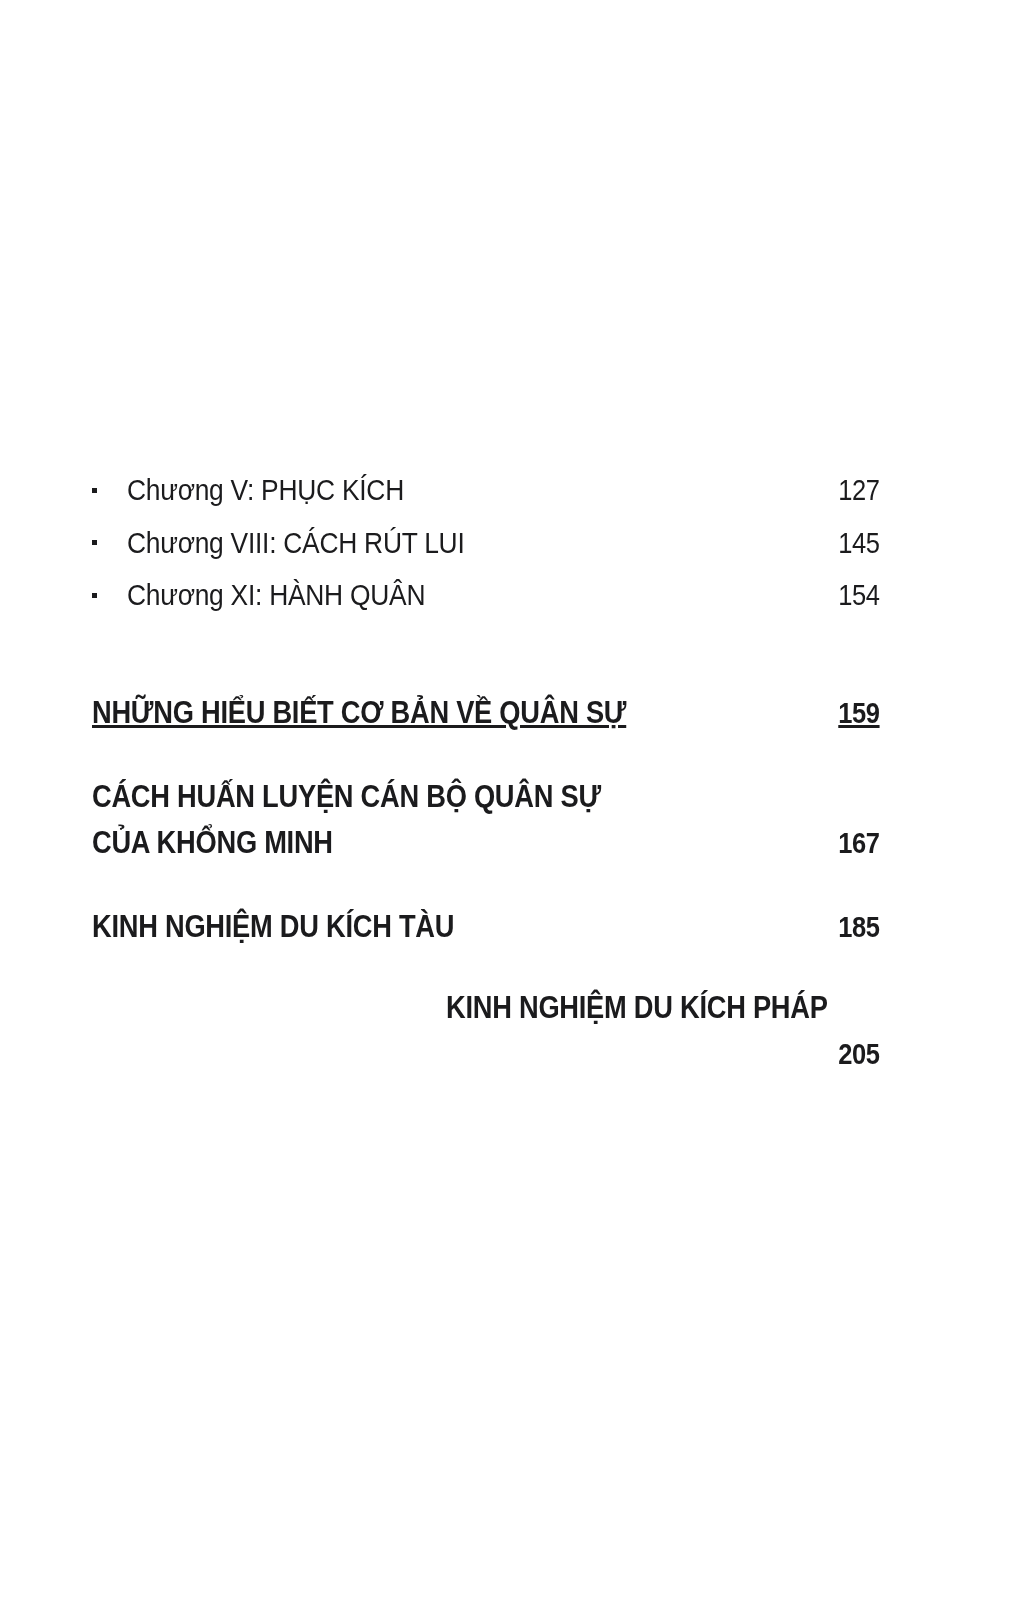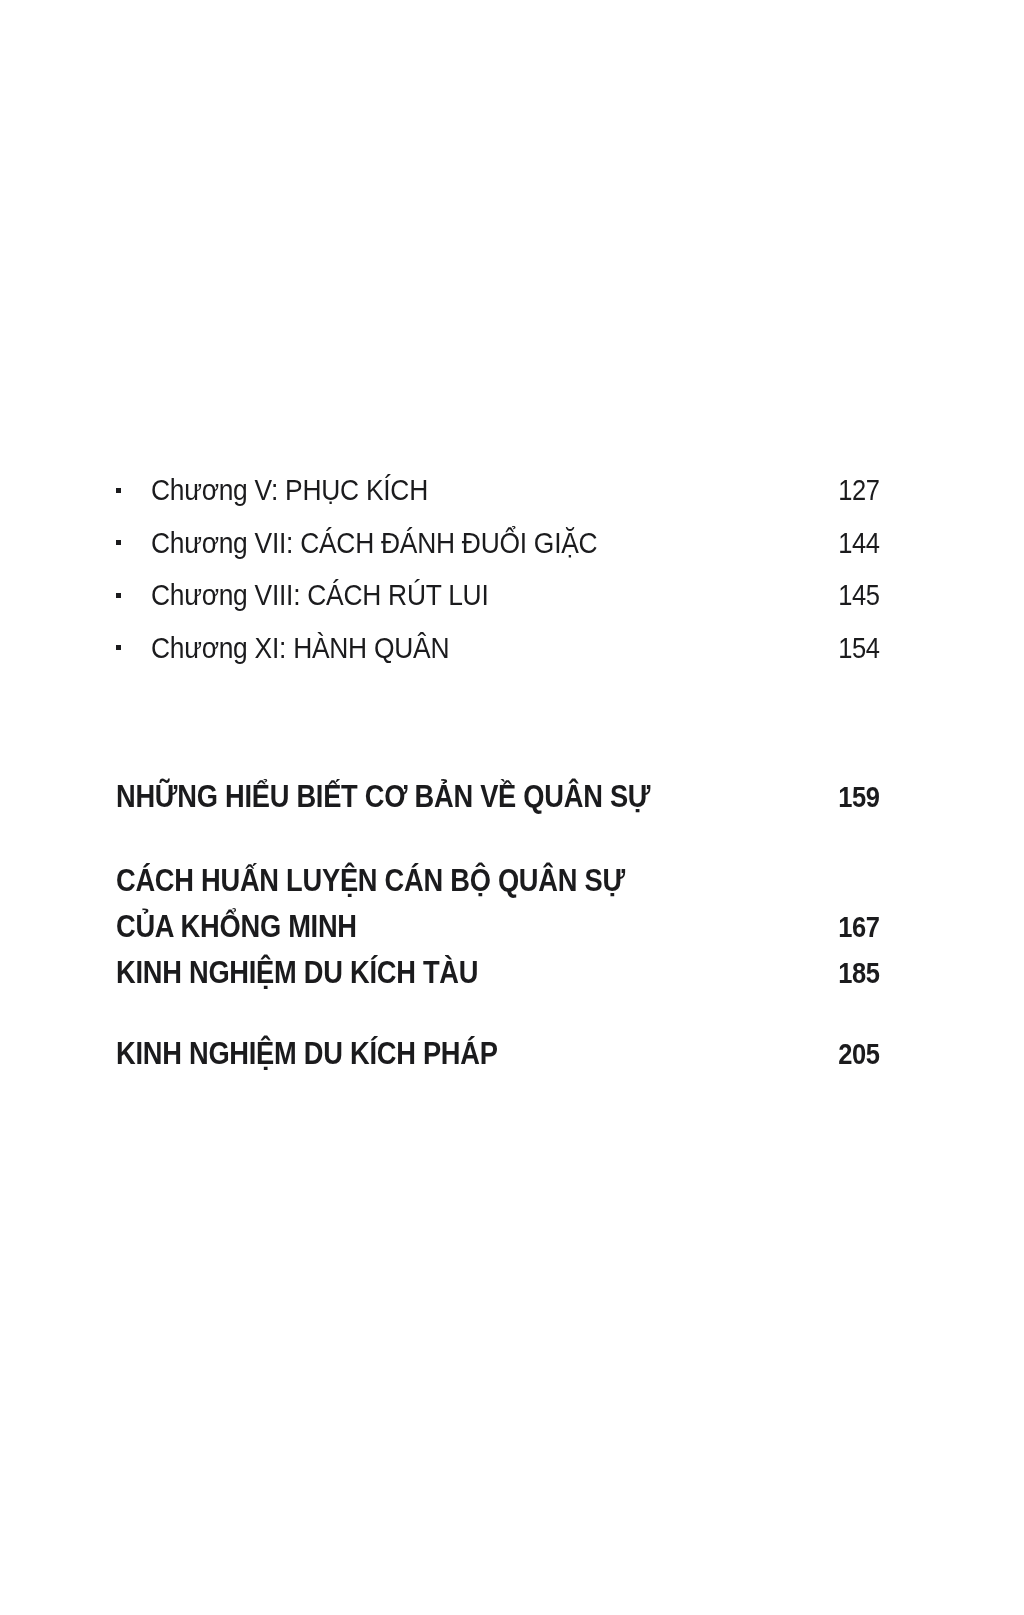--- a/index.html
+++ b/index.html
@@ -8,21 +8,21 @@
   }
   body {
     width: 1024px;
     height: 1615px;
     background: #ffffff;
     font-family: "Liberation Sans", sans-serif;
     color: #1b1b1d;
     overflow: hidden;
   }
   .toc {
-    padding: 464px 144px 0 116px;
+    padding: 464px 144px 0 92px;
     box-sizing: border-box;
   }
   
   .chapter-list { }
   .chapter-row {
     display: flex;
     align-items: center;
     height: 52.5px;
   }
   .bullet {
@@ -50,24 +50,24 @@
     display: inline-block;
     transform: scaleX(0.85);
     transform-origin: 100% 50%;
   }
   
   .section {
     display: flex;
     justify-content: space-between;
     align-items: flex-end;
   }
-  .section-1 { margin-top: 100px; }
+  .section-1 { margin-top: 68px; text-decoration: underline; }
   .section-2 { margin-top: 38px; gap: 8px; }
-  .section-3 { }
-  .section-4 { margin-top: 35px; }
+  .section-3 { margin-top: 38px; }
+  .section-4 { margin-top: 35px; flex-direction: column; }
   .section-lines { }
   .section-line {
     font-size: 31px;
     font-weight: 700;
     line-height: 46px;
     letter-spacing: -0.3px;
     white-space: nowrap;
     transform: scaleX(0.88);
     transform-origin: 0 100%;
   }
@@ -88,26 +88,20 @@
 <div class="toc">
   <div class="chapter-list">
   <div class="chapter-row">
     <span class="bullet"></span>
     <span class="chapter-label">Chương V: PHỤC KÍCH</span>
     <span class="spacer"></span>
     <span class="page-num">127</span>
   </div>
 
 
-  <div class="chapter-row">
-    <span class="bullet"></span>
-    <span class="chapter-label">Chương VII: CÁCH ĐÁNH ĐUỔI GIẶC</span>
-    <span class="spacer"></span>
-    <span class="page-num">144</span>
-  </div>
 
   <div class="chapter-row">
     <span class="bullet"></span>
     <span class="chapter-label">Chương VIII: CÁCH RÚT LUI</span>
     <span class="spacer"></span>
     <span class="page-num">145</span>
   </div>
 
 
 

